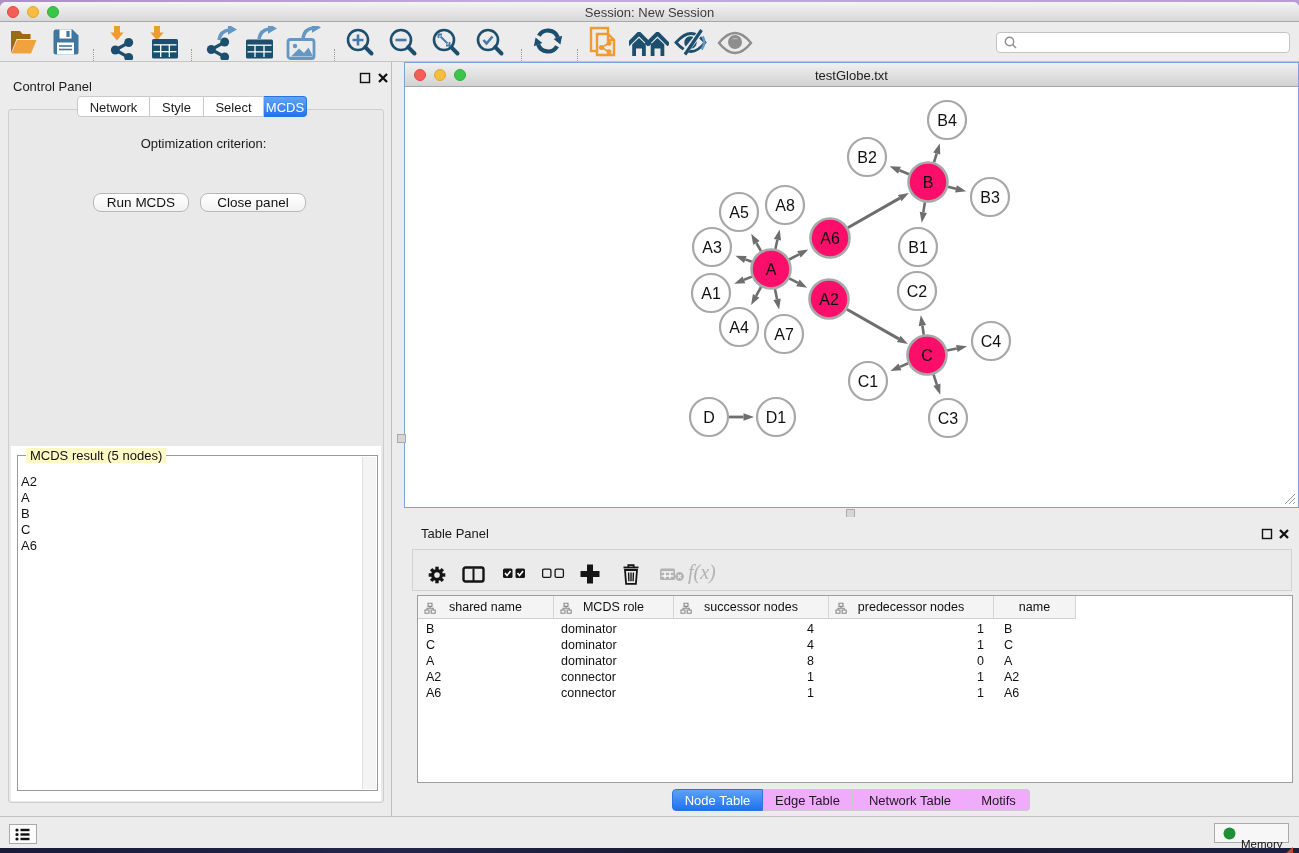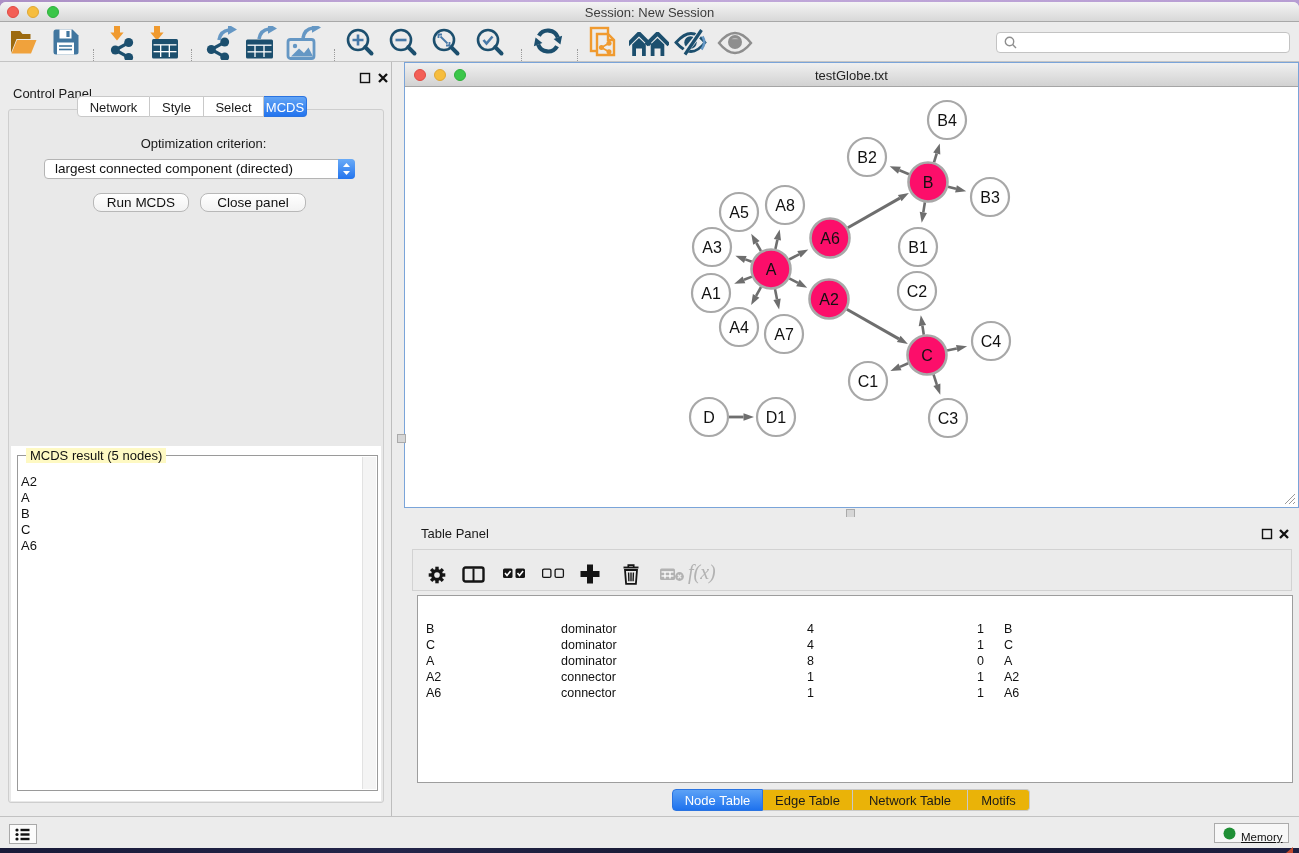--- a/index.html
+++ b/index.html
@@ -11,21 +11,21 @@
   background:linear-gradient(#f4f4f4,#d8d8d8); border-bottom:1px solid #a8a8a8;
   border-radius:6px 6px 0 0; }
 #titlebar .t { position:absolute; left:0; right:0; top:3px; text-align:center; font-size:13px; color:#3c3c3c; }
 .light { position:absolute; top:4px; width:12px; height:12px; border-radius:50%; }
 
 #toolbar { position:absolute; left:0; top:22px; width:1299px; height:40px; background:#ececec; border-bottom:1px solid #c4c4c4; }
 .vsep { position:absolute; top:27px; height:32px; width:0; border-left:1px dotted #9a9a9a; }
 #search { position:absolute; left:996px; top:10px; width:294px; height:21px; background:#fff; border:1px solid #c3c3c3; border-radius:4px; }
 
 #cpanel { position:absolute; left:0; top:62px; width:392px; height:754px; background:#ececec; border-right:1px solid #bdbdbd; }
-#cpanel .title { position:absolute; left:13px; top:24px; font-size:13px; color:#1a1a1a; }
+#cpanel .title { position:absolute; left:13px; top:17px; font-size:13px; color:#1a1a1a; }
 .tabrow { position:absolute; display:flex; z-index:3; }
 .tab { height:21px; line-height:21px; font-size:13px; color:#1a1a1a; background:#fff; border:1px solid #c9c9c9; border-left:none; text-align:center; }
 .tab.first { border-left:1px solid #c9c9c9; border-radius:4px 0 0 4px; }
 .tab.last { border-radius:0 4px 4px 0; }
 .tab.sel { background:linear-gradient(#62a4f5,#2374ee); color:#fff; border-color:#2a73e0; }
 #cpcontent { position:absolute; left:8px; top:47px; width:376px; height:694px; background:#e9e9e9; border:1px solid #cecece; border-radius:3px; }
 #optlabel { position:absolute; left:0; width:100%; top:74px; text-align:center; font-size:13px; color:#1a1a1a;padding-left:16px; }
 #combo { position:absolute; left:44px; top:97px; width:311px; height:20px; background:#fff; border:1px solid #b4b4b4; border-radius:4px; font-size:13.5px; color:#111; line-height:18px; padding-left:10px; }
 #combo .step { position:absolute; right:-1px; top:-1px; width:17px; height:20px; border-radius:0 4px 4px 0; background:linear-gradient(#6aabf7,#2374ee); }
 .btn { position:absolute; height:19px; background:linear-gradient(#ffffff,#f2f2f2); border:1px solid #b8b8b8; border-radius:8px; font-size:13.5px; color:#111; text-align:center; line-height:17px; }
@@ -41,21 +41,21 @@
 #nettitle .t { position:absolute; left:0; right:0; top:5px; text-align:center; font-size:13px; color:#222; }
 
 #tpanel { position:absolute; left:404px; top:517px; width:895px; height:299px; background:#ececec; }
 #tpanel .title { position:absolute; left:17px; top:9px; font-size:13px; color:#1a1a1a; }
 #ttools { position:absolute; left:8px; top:32px; width:880px; height:42px; background:#ebebeb; border:1px solid #d2d2d2; }
 #ttable { position:absolute; left:13px; top:78px; width:876px; height:188px; background:#fff; border:1px solid #9d9d9d; }
 #thead { position:absolute; left:0; top:0; width:658px; height:23px; background:#f4f4f4; border-bottom:1px solid #cfcfcf; }
 .hcol { position:absolute; top:0; height:23px; border-right:1px solid #d4d4d4; font-size:12.5px; color:#111; text-align:center; line-height:23px; }
 .trow { position:absolute; font-size:12.5px; color:#111; }
 .btabs { position:absolute; display:flex; }
-.btab { height:22px; line-height:22px; font-size:13px; color:#1a1a1a; background:#eab308; border:1px solid #c9c9c9; border-left:none; text-align:center; }
+.btab { height:22px; line-height:22px; font-size:13px; color:#1a1a1a; background:#f0abfc; border:1px solid #c9c9c9; border-left:none; text-align:center; }
 
 #statusbar { position:absolute; left:0; top:816px; width:1299px; height:32px; background:#ececec; border-top:1px solid #c2c2c2; }
 #hambtn { position:absolute; left:9px; top:7px; width:28px; height:20px; background:#fbfbfb; border:1px solid #a9a9a9; }
 #membtn { position:absolute; left:1214px; top:6px; width:75px; height:20px; background:#f7f7f7; border:1px solid #ababab; font-size:11.5px; color:#111; }
 #bottomdark { position:absolute; left:0; top:848px; width:1299px; height:5px; background:linear-gradient(90deg,#181a38,#23254a 30%,#15172e 60%,#1d1f40); }
 .winicon { position:absolute; }
 </style></head>
 <body>
 <div id="win"></div>
 <div id="titlebar">
@@ -193,26 +193,20 @@
       <path d="M2 2 L10 10 M10 2 L2 10" stroke="#111" stroke-width="2.3"></path>
     </svg>
   <div class="tabrow" style="left:77px;top:34px;">
     <div class="tab first" style="width:73px;">Network</div>
     <div class="tab" style="width:54px;">Style</div>
     <div class="tab" style="width:60px;">Select</div>
     <div class="tab sel last" style="width:43px;">MCDS</div>
   </div>
   <div id="cpcontent"></div>
   <div id="optlabel">Optimization criterion:</div>
-  <div id="combo">largest connected component (directed)
-    <div class="step"><svg width="17" height="20" viewBox="0 0 17 20">
-          <path d="M8.5 4 L12 8 L5 8 Z" fill="#fff"></path>
-          <path d="M8.5 16 L12 12 L5 12 Z" fill="#fff"></path>
-        </svg></div>
-  </div>
   <div class="btn" style="left:93px;top:131px;width:96px;">Run MCDS</div>
   <div class="btn" style="left:200px;top:131px;width:106px;">Close panel</div>
   <div id="resultwrap">
     <div id="resultbox">
       <div class="cap">MCDS result (5 nodes)</div>
       <div class="items">A2<br>A<br>B<br>C<br>A6</div>
       <div class="sb"></div>
     </div>
   </div>
 </div>
@@ -365,20 +359,35 @@
         <line x1="5.0" y1="3.9499999999999997" x2="5.0" y2="10.5" stroke="#fff" stroke-width="1.3"></line>
         <line x1="10.0" y1="3.9499999999999997" x2="10.0" y2="10.5" stroke="#fff" stroke-width="1.3"></line>
         <line x1="1.5" y1="3.9499999999999997" x2="13.5" y2="3.9499999999999997" stroke="#fff" stroke-width="1.3"></line>
         <line x1="1.5" y1="7.975" x2="13.5" y2="7.975" stroke="#fff" stroke-width="1.3"></line>
         <circle cx="19.5" cy="8.5" r="4.4" fill="#b2b2b2"></circle>
         <path d="M17.8 6.8 l3.4 3.4 M21.2 6.8 l-3.4 3.4" stroke="#ebebeb" stroke-width="1.3"></path>
       </svg>
       <div style="position:absolute;left:275px;top:11px;font-family:'Liberation Serif',serif;font-style:italic;font-size:20px;color:#b2b2b2;">f(x)</div>
     </div>
   <div id="ttable">
+    <div id="thead">
+        <div class="hcol" style="left:0px;width:136px;"><svg width="13" height="13" style="position:absolute;left:6px;top:6px;" viewBox="0 0 13 13">
+            <path d="M4 1.2 h4 v3.2 h-4 Z M1 8 h4 v3.2 h-4 Z M7.2 8 h4 v3.2 h-4 Z M6 4.4 v1.8 M3 8 v-1.8 h6.2 v1.8" stroke="#8a8a8a" stroke-width="1.1" fill="none"></path>
+          </svg>shared name</div>
+        <div class="hcol" style="left:136px;width:120px;"><svg width="13" height="13" style="position:absolute;left:6px;top:6px;" viewBox="0 0 13 13">
+            <path d="M4 1.2 h4 v3.2 h-4 Z M1 8 h4 v3.2 h-4 Z M7.2 8 h4 v3.2 h-4 Z M6 4.4 v1.8 M3 8 v-1.8 h6.2 v1.8" stroke="#8a8a8a" stroke-width="1.1" fill="none"></path>
+          </svg>MCDS role</div>
+        <div class="hcol" style="left:256px;width:155px;"><svg width="13" height="13" style="position:absolute;left:6px;top:6px;" viewBox="0 0 13 13">
+            <path d="M4 1.2 h4 v3.2 h-4 Z M1 8 h4 v3.2 h-4 Z M7.2 8 h4 v3.2 h-4 Z M6 4.4 v1.8 M3 8 v-1.8 h6.2 v1.8" stroke="#8a8a8a" stroke-width="1.1" fill="none"></path>
+          </svg>successor nodes</div>
+        <div class="hcol" style="left:411px;width:165px;"><svg width="13" height="13" style="position:absolute;left:6px;top:6px;" viewBox="0 0 13 13">
+            <path d="M4 1.2 h4 v3.2 h-4 Z M1 8 h4 v3.2 h-4 Z M7.2 8 h4 v3.2 h-4 Z M6 4.4 v1.8 M3 8 v-1.8 h6.2 v1.8" stroke="#8a8a8a" stroke-width="1.1" fill="none"></path>
+          </svg>predecessor nodes</div>
+        <div class="hcol" style="left:576px;width:82px;">name</div>
+      </div>
     <div class="trow" style="left:8px;top:26px;">B</div>
       <div class="trow" style="left:143px;top:26px;">dominator</div>
       <div class="trow" style="left:316px;top:26px;width:80px;text-align:right;">4</div>
       <div class="trow" style="left:486px;top:26px;width:80px;text-align:right;">1</div>
       <div class="trow" style="left:586px;top:26px;">B</div>
       <div class="trow" style="left:8px;top:42px;">C</div>
       <div class="trow" style="left:143px;top:42px;">dominator</div>
       <div class="trow" style="left:316px;top:42px;width:80px;text-align:right;">4</div>
       <div class="trow" style="left:486px;top:42px;width:80px;text-align:right;">1</div>
       <div class="trow" style="left:586px;top:42px;">C</div>
@@ -411,17 +420,17 @@
         <circle cx="7" cy="9.5" r="1.6" fill="#111"></circle>
         <circle cx="7" cy="14" r="1.6" fill="#111"></circle>
         <rect x="10.5" y="3.8" width="9" height="2.4" fill="#111"></rect>
         <rect x="10.5" y="8.3" width="9" height="2.4" fill="#111"></rect>
         <rect x="10.5" y="12.8" width="9" height="2.4" fill="#111"></rect>
       </svg></div>
   <div id="membtn">
       <svg width="13" height="13" style="position:absolute;left:8px;top:3px;">
         <circle cx="6.5" cy="6.5" r="6" fill="#1f8f35"></circle>
       </svg>
-      <span style="position:absolute;left:26px;top:7px;text-decoration:underline;">Memory</span>
+      <span style="position:absolute;left:26px;top:14px;text-decoration:underline;">Memory</span>
     </div>
 </div>
 <div id="bottomdark"></div>
 <div class="abs" style="left:1286px;top:847px;width:0;height:0;border-left:7px solid transparent;border-bottom:6px solid #c2492f;"></div>
 
 </body></html>

